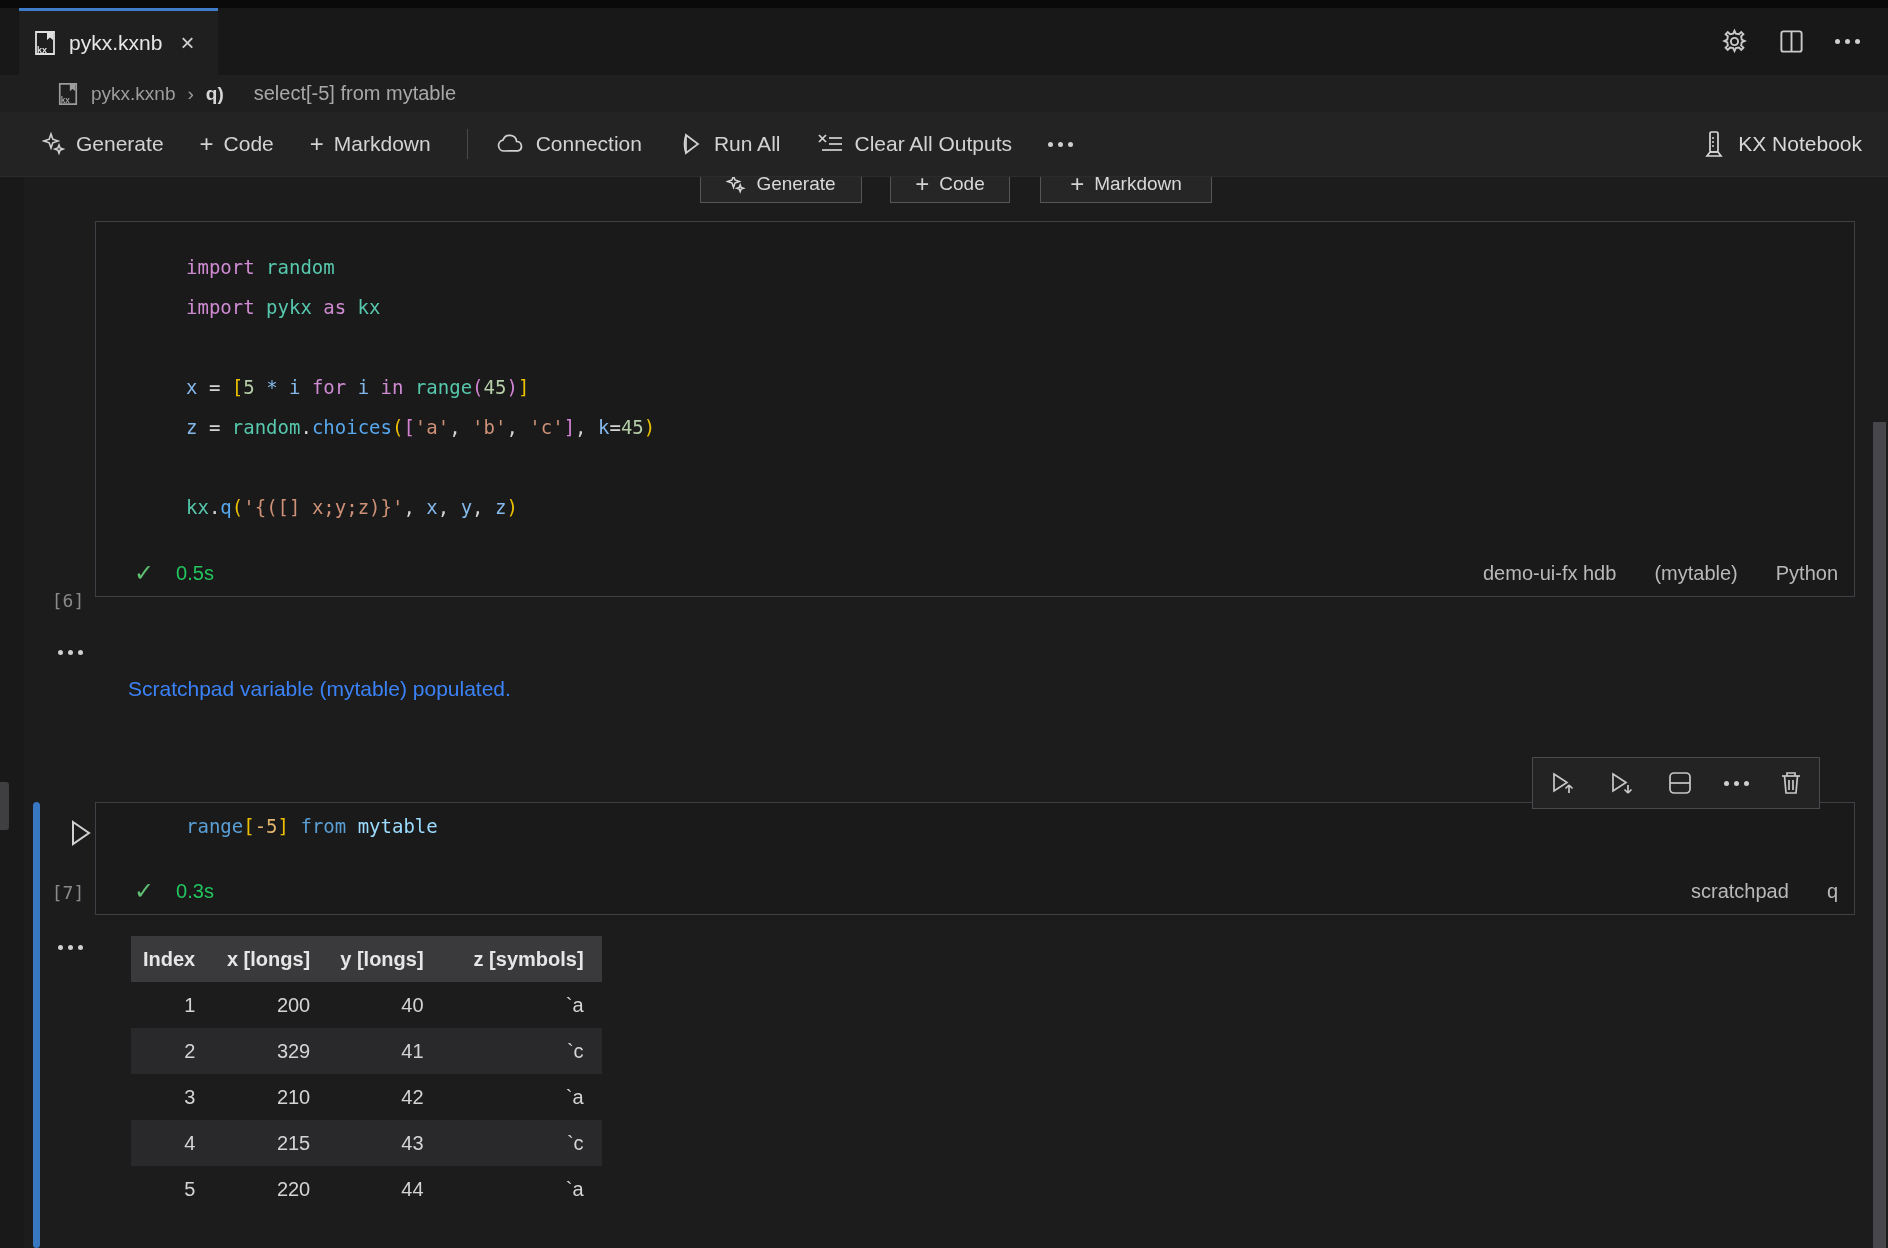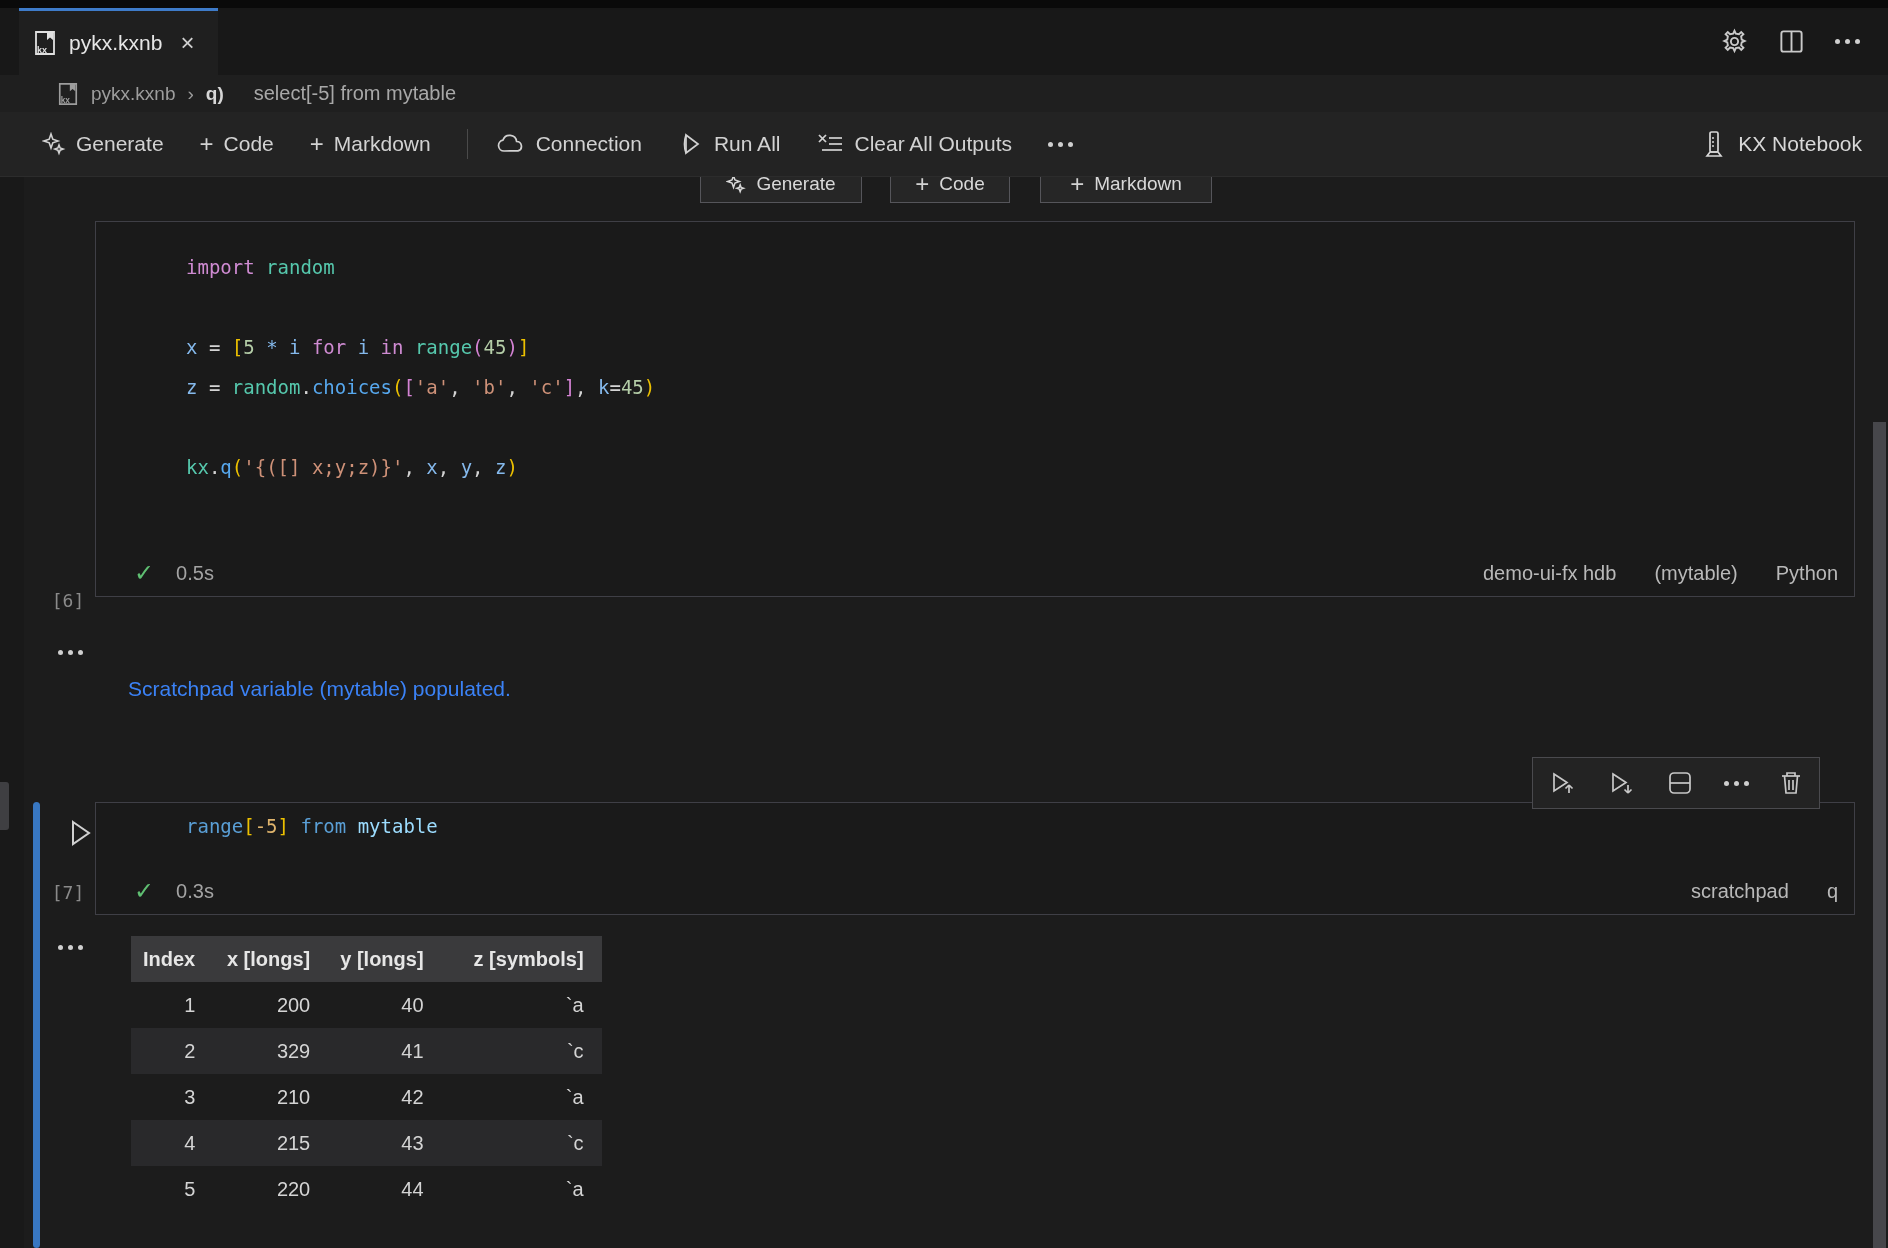--- a/index.html
+++ b/index.html
@@ -58,21 +58,21 @@
   .tok-fn   { color:#57a8ee; }
   .tok-num  { color:#b5cea8; }
   .tok-num2 { color:#e0b56d; }
   .tok-str  { color:#ce9178; }
   .tok-b1   { color:#ecc000; }
   .tok-b2   { color:#d483d4; }
   .tok-pl   { color:#d4d4d4; }
 
   .cell-footer { position:absolute; left:0; bottom:6px; width:100%; height:34px; display:flex; align-items:center; }
   .check { color:#5fbf72; font-size:24px; margin-left:38px; }
-  .duration { color:#a3a3a3; font-size:20px; margin-left:22px; }
+  .duration { color:#22c55e; font-size:20px; margin-left:22px; }
   .footer-right { position:absolute; right:16px; display:flex; align-items:center; gap:38px; color:#b9b9b9; font-size:20px; }
 
   .exec-count { position:absolute; left:46px; width:44px; text-align:center; color:#8a8a8a;
                 font-family:"DejaVu Sans Mono", monospace; font-size:18px; }
   .dots { position:absolute; display:flex; gap:5px; align-items:center; cursor:pointer; }
   .dots i { width:5px; height:5px; border-radius:50%; background:#cfcfcf; }
 
   .gutter-play { position:absolute; left:62px; top:637px; width:36px; height:38px; display:flex; align-items:center; justify-content:center; cursor:pointer; }
 
   .output-text { position:absolute; left:128px; top:500px; color:#3b82f6; font-size:21px; }
@@ -242,20 +242,21 @@
       <span>Code</span>
     </div>
     <div class="insert-row-btn" style="left:1040px; width:172px;">
       <span class="tb-plus">+</span>
       <span>Markdown</span>
     </div>
 
     <div class="cell cell1">
       <div class="code-block">
           <div class="code-line"><span class="tok-kw">import </span><span class="tok-type">random</span></div>
+          <div class="code-line"><span class="tok-kw">import </span><span class="tok-type">pykx </span><span class="tok-kw">as </span><span class="tok-type">kx</span></div>
           <div class="code-line">&nbsp;</div>
           <div class="code-line"><span class="tok-var">x </span><span class="tok-pl">= </span><span class="tok-b1">[</span><span class="tok-num">5 </span><span class="tok-var">* </span><span class="tok-var">i </span><span class="tok-kw">for </span><span class="tok-var">i </span><span class="tok-kw">in </span><span class="tok-type">range</span><span class="tok-b2">(</span><span class="tok-num">45</span><span class="tok-b2">)</span><span class="tok-b1">]</span></div>
           <div class="code-line"><span class="tok-var">z </span><span class="tok-pl">= </span><span class="tok-type">random</span><span class="tok-pl">.</span><span class="tok-fn">choices</span><span class="tok-b1">(</span><span class="tok-b2">[</span><span class="tok-str">'a'</span><span class="tok-pl">, </span><span class="tok-str">'b'</span><span class="tok-pl">, </span><span class="tok-str">'c'</span><span class="tok-b2">]</span><span class="tok-pl">, </span><span class="tok-var">k</span><span class="tok-pl">=</span><span class="tok-num">45</span><span class="tok-b1">)</span></div>
           <div class="code-line">&nbsp;</div>
           <div class="code-line"><span class="tok-type">kx</span><span class="tok-pl">.</span><span class="tok-fn">q</span><span class="tok-b1">(</span><span class="tok-str">'{([] x;y;z)}'</span><span class="tok-pl">, </span><span class="tok-var">x</span><span class="tok-pl">, </span><span class="tok-var">y</span><span class="tok-pl">, </span><span class="tok-var">z</span><span class="tok-b1">)</span></div>
         </div>
       <div class="cell-footer">
         <span class="check">✓</span>
         <span class="duration">0.5s</span>
         <div class="footer-right">

